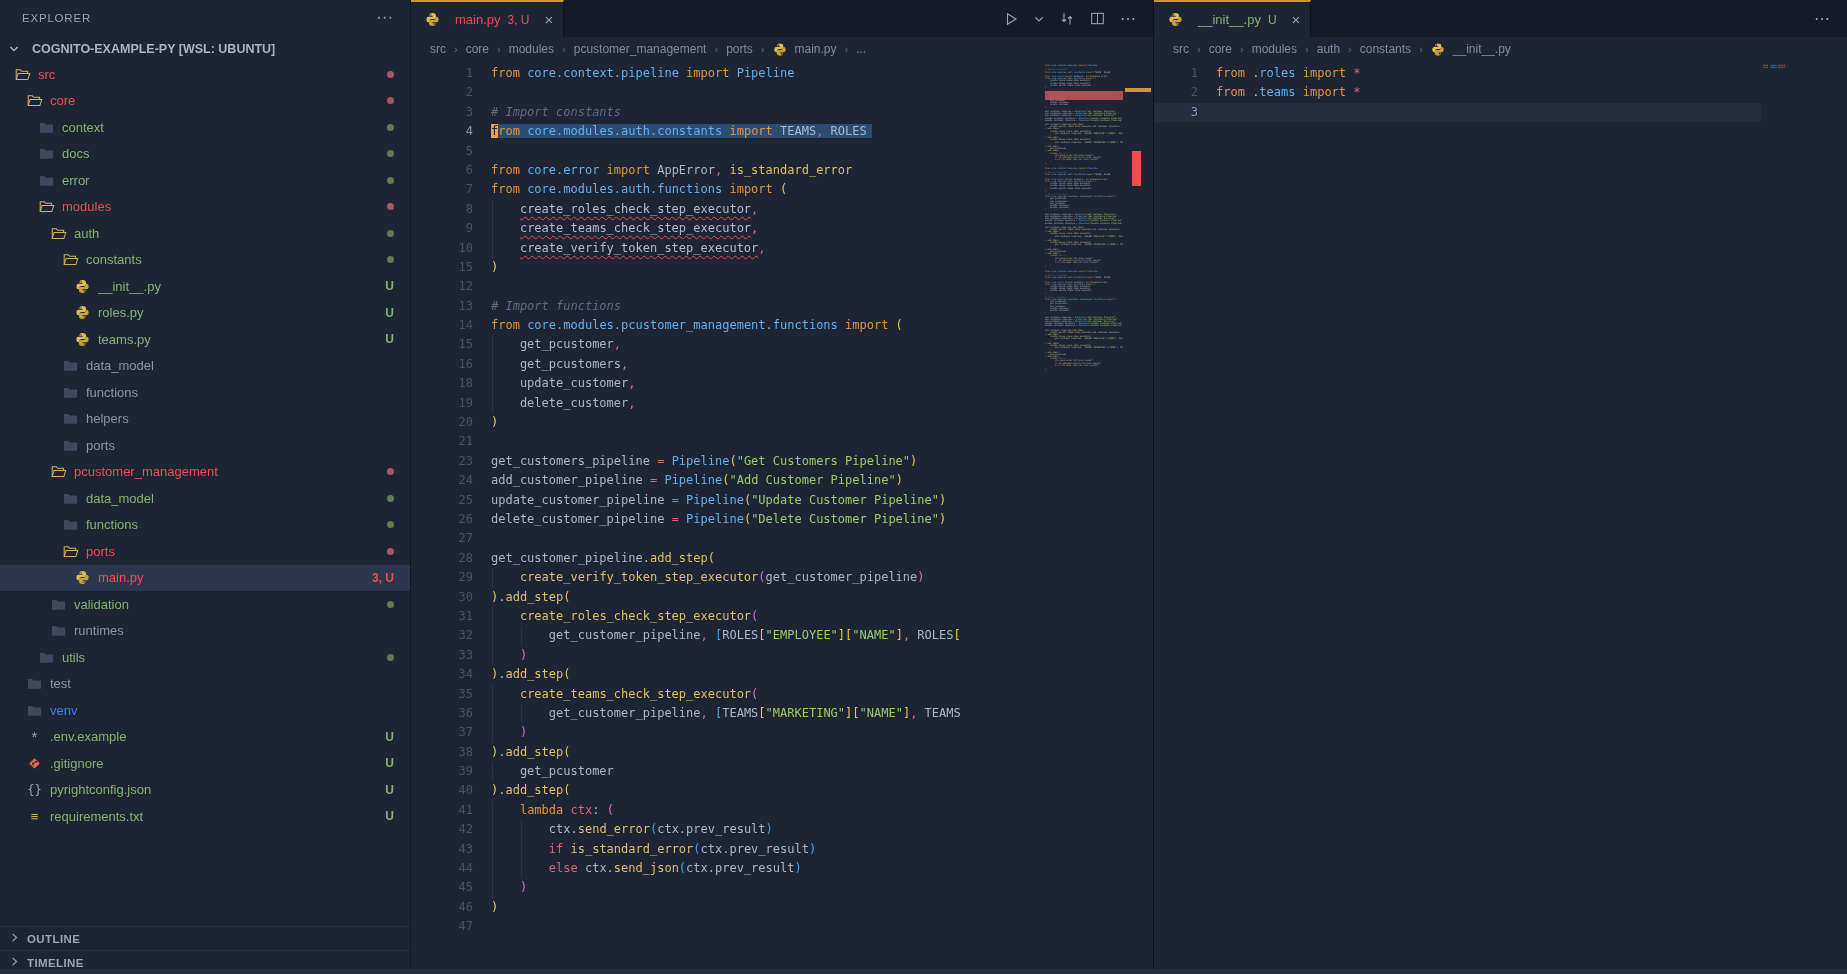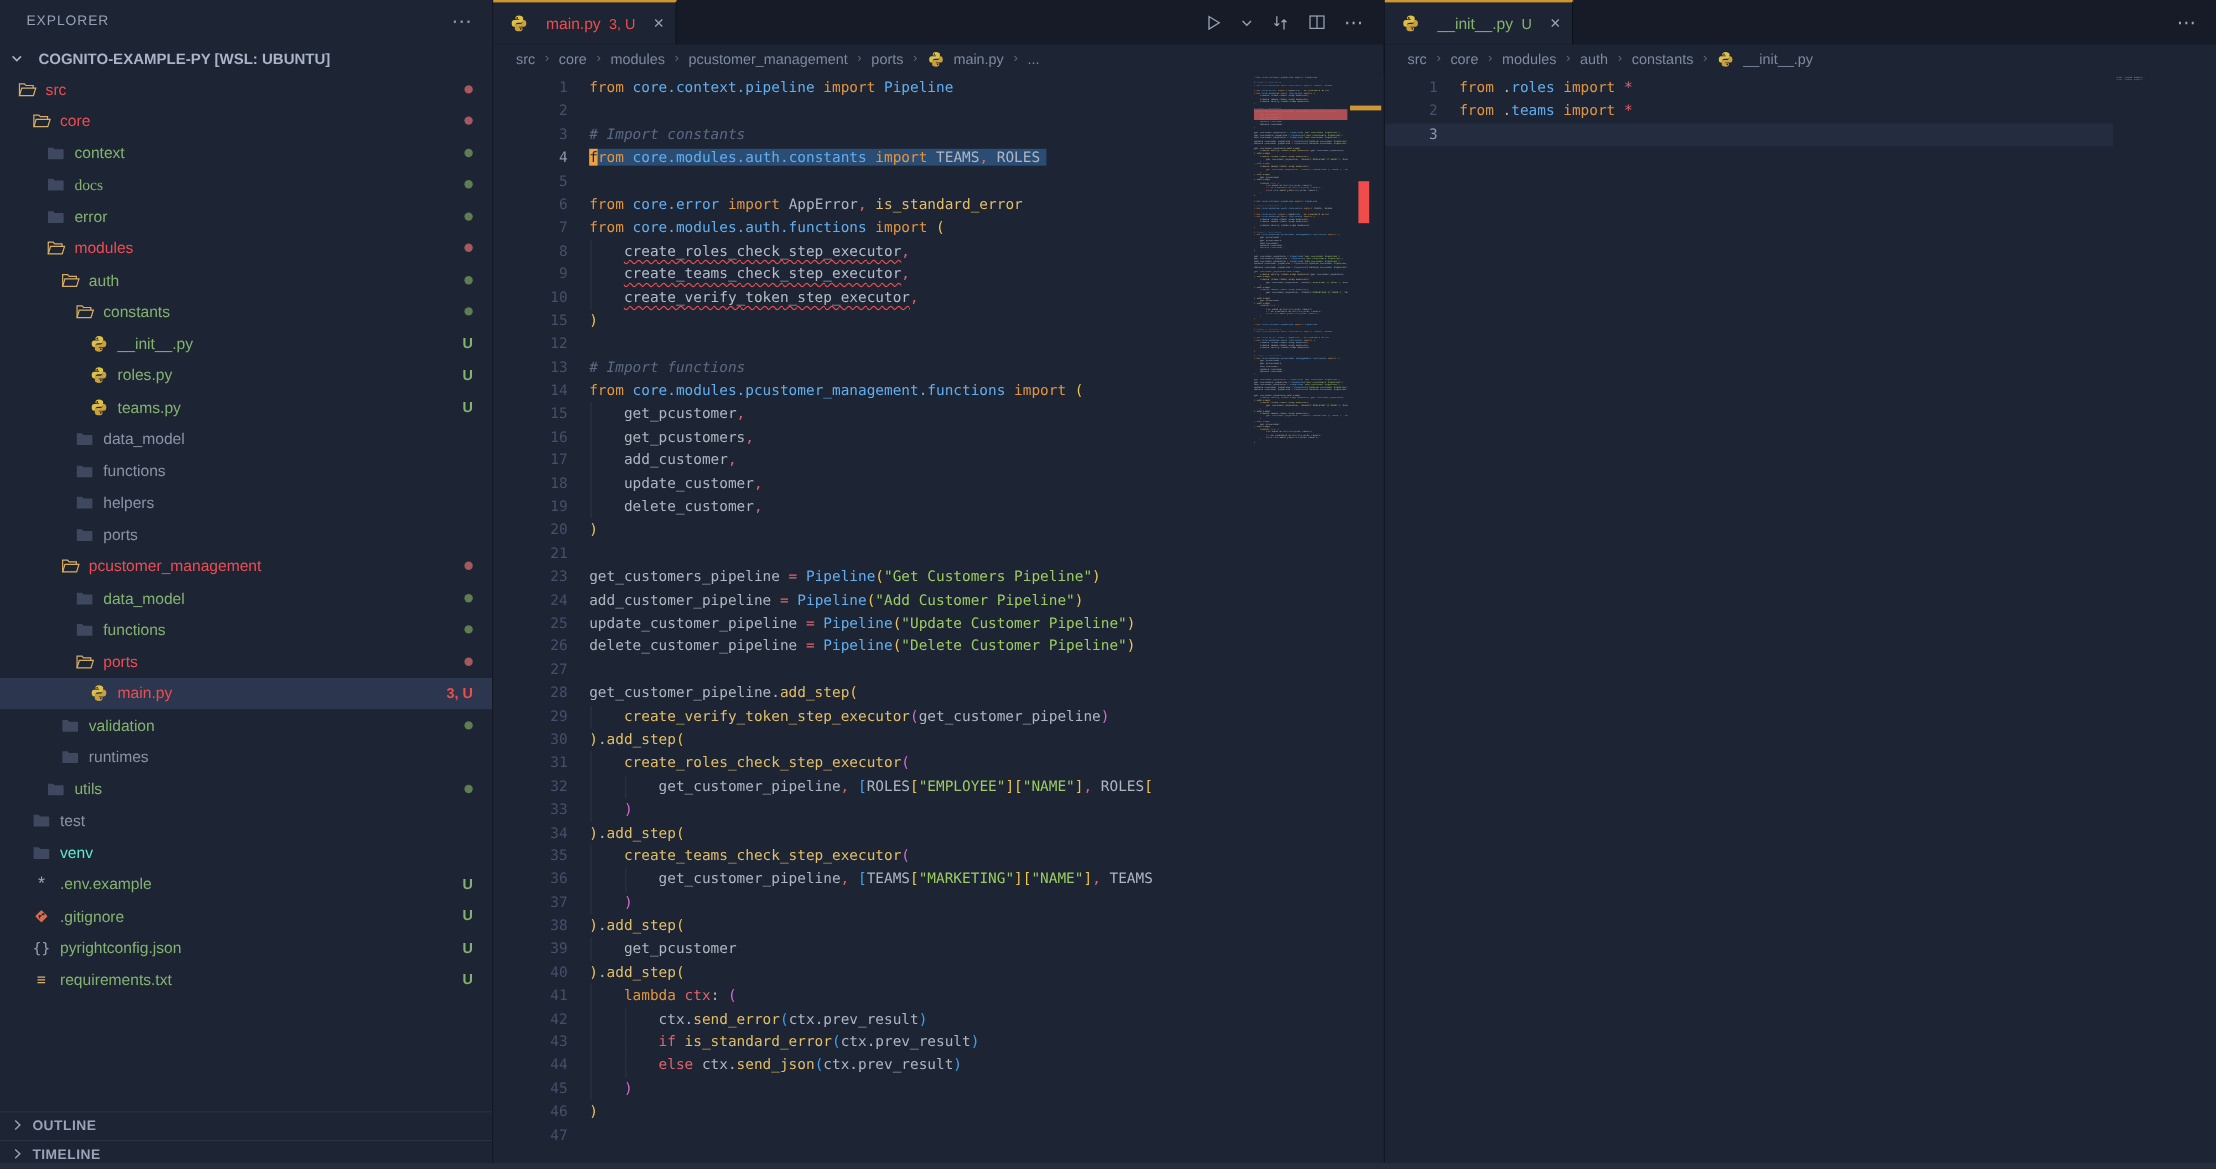--- a/index.html
+++ b/index.html
@@ -12,21 +12,21 @@
   .sb-more{margin-left:auto;color:#8b95a8;font-size:17px;line-height:10px;cursor:default;}
   .sb-root{height:25px;display:flex;align-items:center;gap:3px;padding-left:5px;color:#aab3c7;font-weight:bold;font-size:12.5px;flex:none;}
   .tree{flex:none;}
   .trow{height:26.5px;display:flex;align-items:center;font-size:13px;position:relative;}
   .trow.selected{background:#2c374f;}
   .ticon16{width:17px;height:16px;flex:none;display:inline-flex;align-items:center;justify-content:center;margin-right:7px;}
   .tlabel{white-space:nowrap;}
   .c-red{color:#ee4d52;}
   .c-green{color:#84b370;}
   .c-gray{color:#8a94a6;}
-  .c-dim{color:#5eead4;}
+  .c-dim{color:#3b82f6;}
   .tbadge-zone{margin-left:auto;padding-right:16px;display:flex;align-items:center;}
   .dot{width:7px;height:7px;border-radius:50%;}
   .dot-red{background:#a5585f;}
   .dot-green{background:#5e7d53;}
   .ubadge{font-size:12px;color:#84b370;font-weight:bold;}
   .ubadge.red{color:#f14c4c;}
   .sb-sections{margin-top:auto;flex:none;}
   .srow{height:23px;border-top:1px solid #2a3142;display:flex;align-items:center;gap:7px;padding-left:9px;color:#9aa3b8;font-weight:bold;font-size:11.5px;letter-spacing:.4px;}
 
   
@@ -131,21 +131,21 @@
           <span class="ticon16">
             <svg width="15" height="13" viewBox="0 0 16 14">
               <path fill="#3e4960" d="M1 2.2h4.6l1.4 1.5h7.5c.3 0 .5.2.5.5v8c0 .3-.2.5-.5.5H1.5c-.3 0-.5-.2-.5-.5V2.2z"></path>
             </svg>
           </span>
           <span class="tlabel c-green">context</span>
           <span class="tbadge-zone">
             <span class="dot dot-green"></span>
           </span>
         </div>
-        <div class="trow" style="padding-left: 38px; font-family: Liberation Serif, serif;">
+        <div class="trow" style="padding-left: 38px;">
           <span class="ticon16">
             <svg width="15" height="13" viewBox="0 0 16 14">
               <path fill="#3e4960" d="M1 2.2h4.6l1.4 1.5h7.5c.3 0 .5.2.5.5v8c0 .3-.2.5-.5.5H1.5c-.3 0-.5-.2-.5-.5V2.2z"></path>
             </svg>
           </span>
           <span class="tlabel c-green">docs</span>
           <span class="tbadge-zone">
             <span class="dot dot-green"></span>
           </span>
         </div>
@@ -561,25 +561,20 @@
               <span class="ln">15</span>
               <div class="ig" style="left: 81px;"></div>
               <pre class="ct"><span class="tk-i">    get_pcustomer</span><span class="tk-r">,</span></pre>
             </div>
             <div class="cl">
               <span class="ln">16</span>
               <div class="ig" style="left: 81px;"></div>
               <pre class="ct"><span class="tk-i">    get_pcustomers</span><span class="tk-r">,</span></pre>
             </div>
             <div class="cl">
-              <span class="ln">17</span>
-              <div class="ig" style="left: 81px;"></div>
-              <pre class="ct"><span class="tk-i">    add_customer</span><span class="tk-r">,</span></pre>
-            </div>
-            <div class="cl">
               <span class="ln">18</span>
               <div class="ig" style="left: 81px;"></div>
               <pre class="ct"><span class="tk-i">    update_customer</span><span class="tk-r">,</span></pre>
             </div>
             <div class="cl">
               <span class="ln">19</span>
               <div class="ig" style="left: 81px;"></div>
               <pre class="ct"><span class="tk-i">    delete_customer</span><span class="tk-r">,</span></pre>
             </div>
             <div class="cl">

